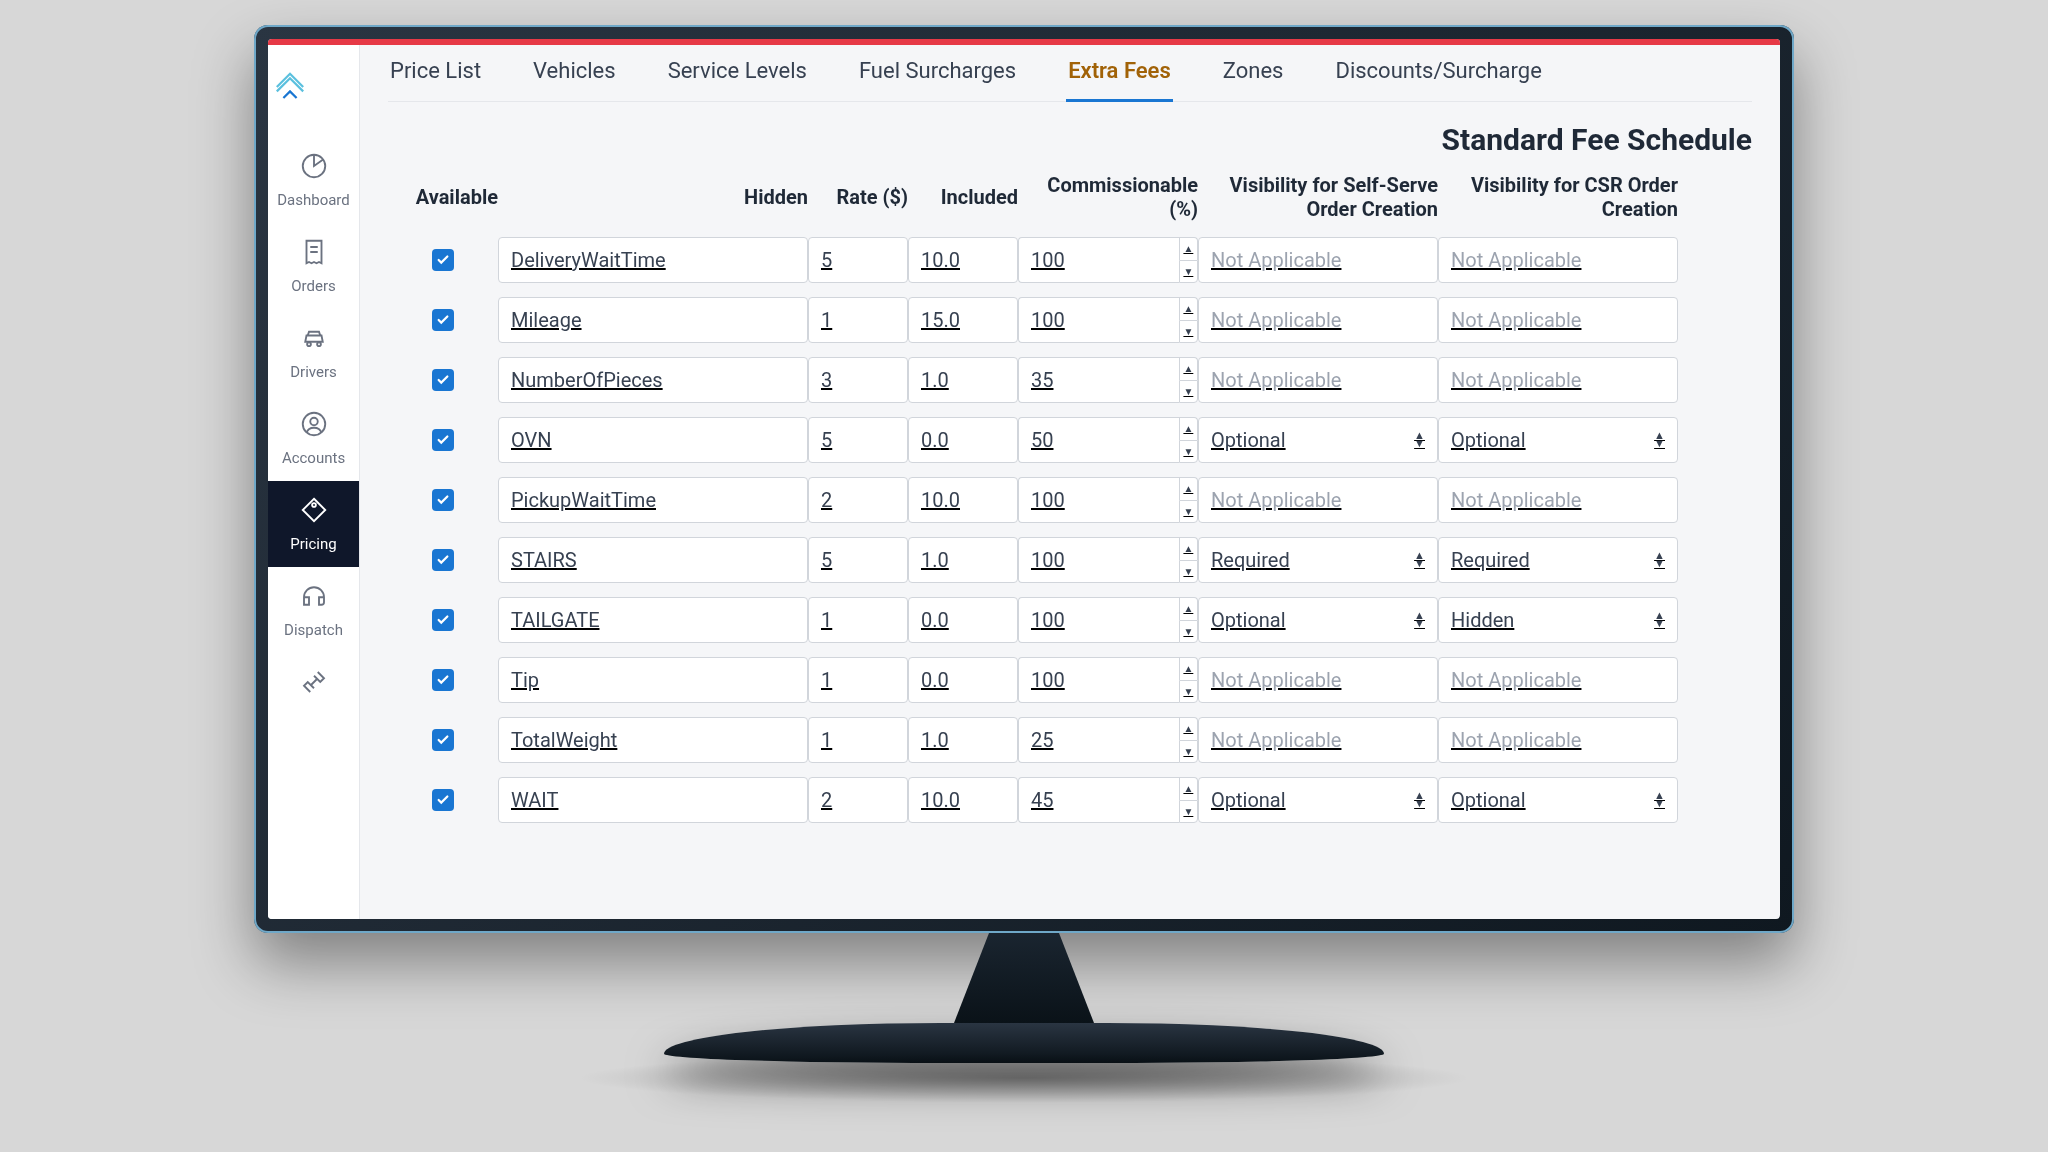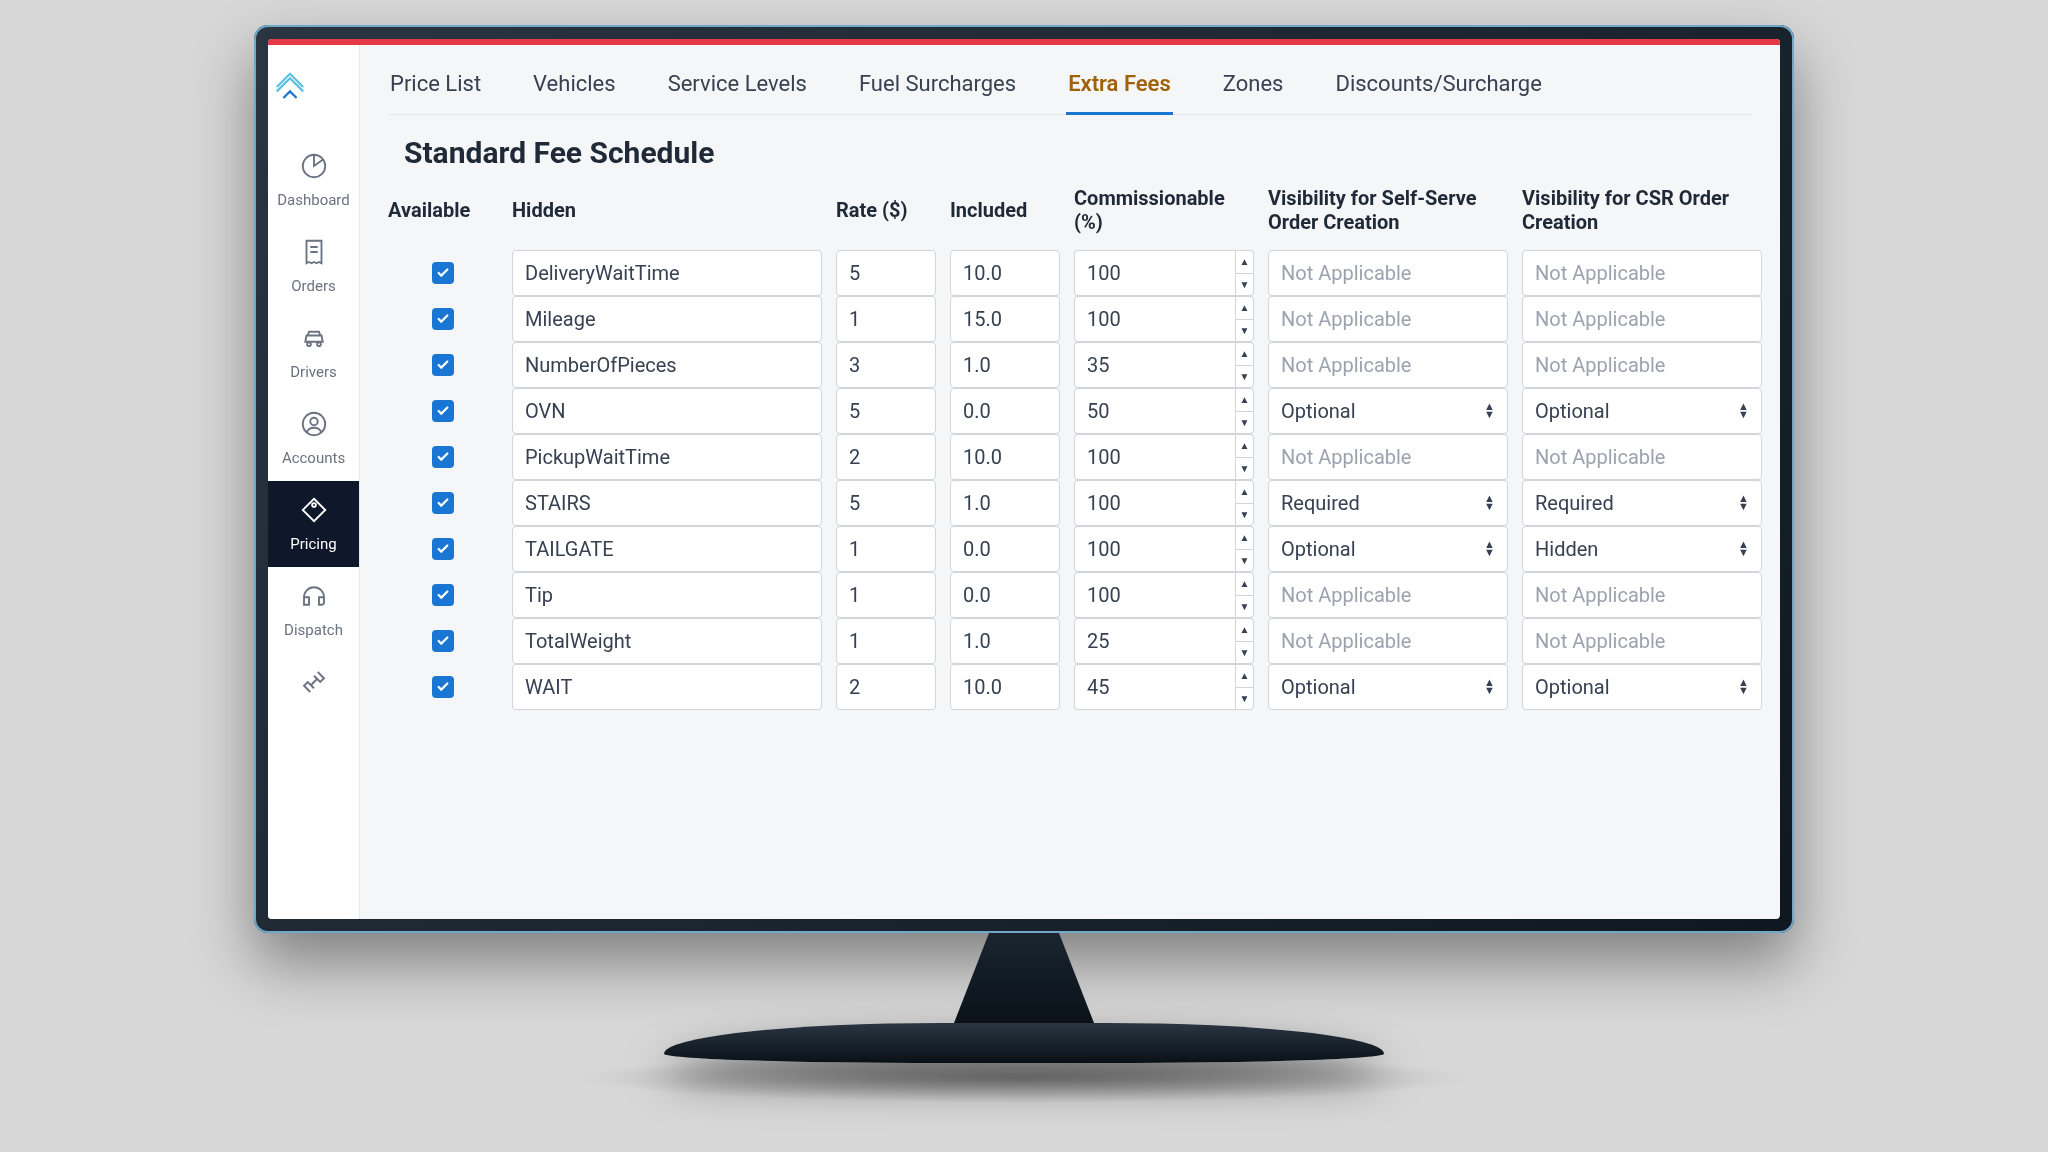--- a/index.html
+++ b/index.html
@@ -73,22 +73,23 @@
 .sidebar-item.active {
   background: #0f172a;
   color: #fff;
 }
 .sidebar-item .icon {
   margin-bottom: 6px;
 }
 .sidebar-item .icon svg { width: 30px; height: 30px; }
 .main {
   flex: 1;
-  padding: 18px 28px;
+  padding: 5px 28px;
   overflow: hidden;
+  text-align: right;
 }
 .tabs {
   display: flex;
   gap: 48px;
   border-bottom: 1px solid #e5e7eb;
   margin-bottom: 20px;
 }
 .tab {
   font-size: 22px;
   color: #374151;
@@ -105,31 +106,32 @@
 .page-title {
   font-size: 30px;
   font-weight: 700;
   color: #1f2937;
   margin-bottom: 16px;
   margin-left: 16px;
 }
 .grid-head, .grid-row {
   display: grid;
   grid-template-columns: 110px 310px 100px 110px 180px 240px 240px;
-  gap: 14px;
   align-items: center;
 }
 .grid-head {
   font-size: 20px;
   font-weight: 700;
   color: #1f2937;
   margin-bottom: 16px;
 }
 .grid-head > div { line-height: 1.2; }
 .grid-row {
+  margin-bottom: 14px;
+  text-decoration: underline;
 }
 .chk-cell { display: flex; justify-content: center; }
 .chk {
   width: 22px;
   height: 22px;
   border-radius: 4px;
   background: #1976d2;
   display: flex;
   align-items: center;
   justify-content: center;

